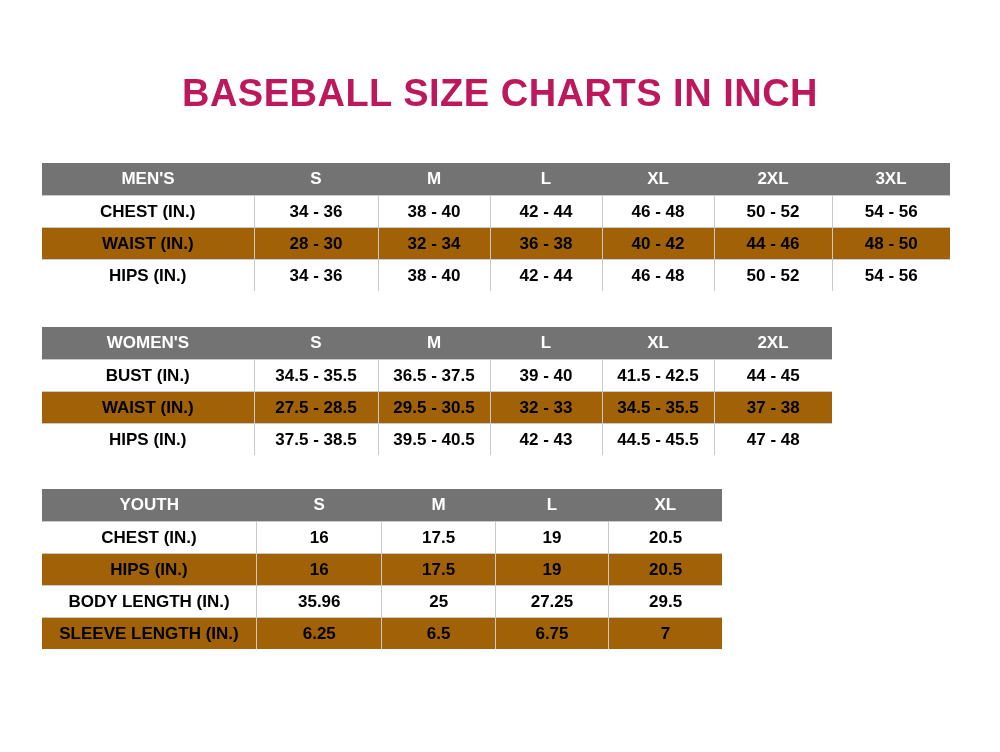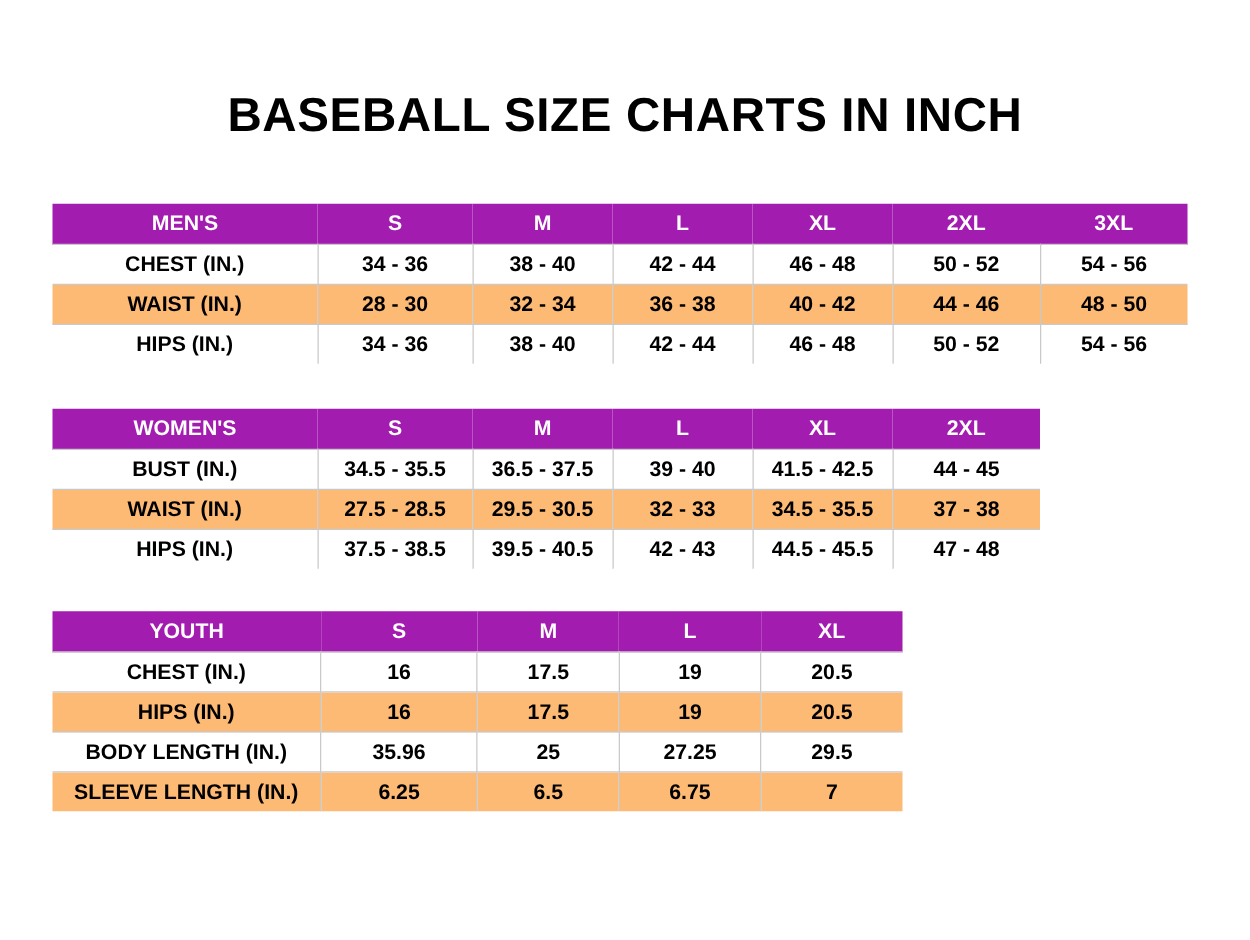--- a/index.html
+++ b/index.html
@@ -20,59 +20,59 @@
     height: 752px;
     box-sizing: border-box;
   }
   .title {
     text-align: center;
     font-size: 38px;
     font-weight: bold;
     letter-spacing: 0.5px;
     margin-top: 72px;
     margin-bottom: 0;
-    color: #000000;
+    color: #be185d;
   }
   .tables {
     margin-top: 48px;
     padding-left: 42px;
     padding-right: 42px;
   }
   table {
     border-collapse: collapse;
     table-layout: fixed;
     font-size: 17px;
     font-weight: bold;
   }
   table.men { width: 908px; }
   table.women { width: 790px; }
   table.youth { width: 680px; }
 
   thead th {
-    background: #a21caf;
+    background: #737373;
     color: #ffffff;
     height: 32px;
     font-weight: bold;
     font-size: 17px;
     border: none;
     padding: 0;
   }
   thead th.rowhead {
     text-align: center;
   }
   tbody td {
     height: 31px;
     text-align: center;
     border: 1px solid #c9c9c9;
     padding: 0 2px;
     background: #ffffff;
     white-space: nowrap;
   }
   tbody tr.alt td {
-    background: #fdba74;
+    background: #a16207;
   }
   tbody td.rowhead {
     border-left: none;
   }
   tbody tr td:last-child {
     border-right: none;
   }
   tbody tr:last-child td {
     border-bottom: none;
   }

